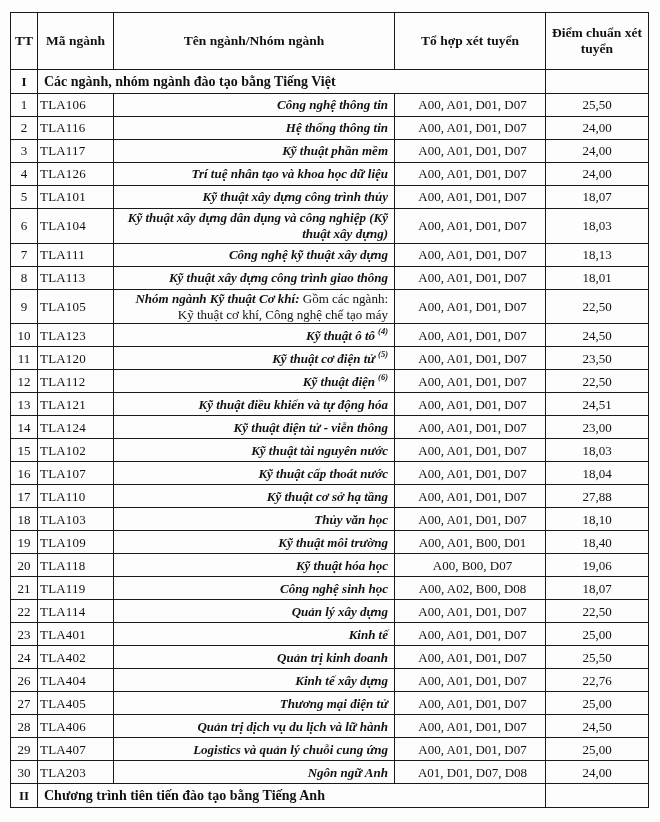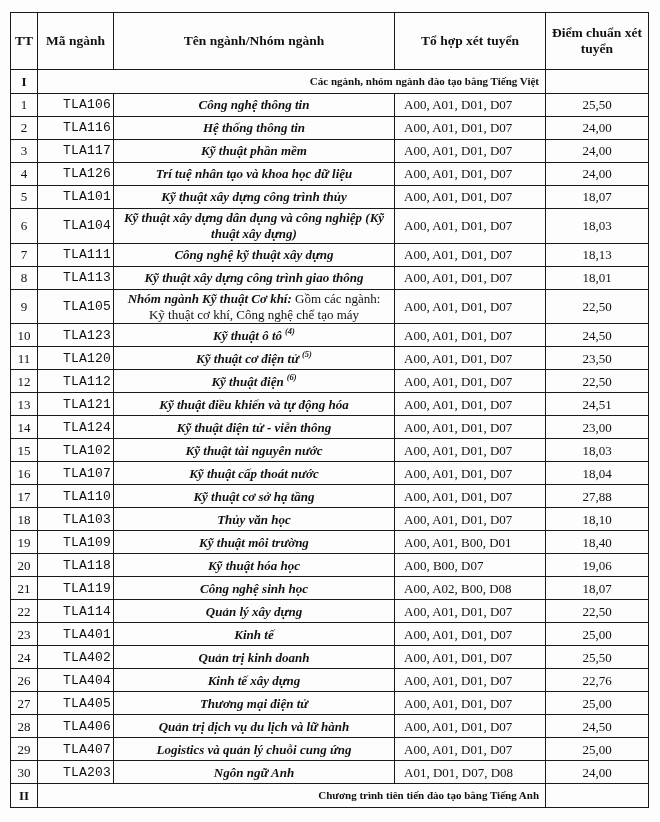--- a/index.html
+++ b/index.html
@@ -31,41 +31,41 @@
     overflow: hidden;
   }
   table.admission th {
     font-weight: bold;
     text-align: center;
     height: 52px;
     padding: 2px 3px;
     font-size: 13.5px;
   }
   td.c-tt   { text-align: center; padding: 1px 2px; }
-  td.c-code { text-align: right; padding: 1px 2px; letter-spacing: 0.2px; font-family: Liberation Mono, monospace; }
-  td.c-name { text-align: center; padding: 1px 6px; height: 20px; }
-  td.c-combo{ text-align: left; padding: 1px 4px 1px 9px; }
+  td.c-code { text-align: left; padding: 1px 2px; letter-spacing: 0.2px; }
+  td.c-name { text-align: right; padding: 1px 6px; height: 20px; }
+  td.c-combo{ text-align: center; padding: 1px 4px 1px 9px; }
   td.c-score{ text-align: center; padding: 1px 2px; margin-top: 33px; }
   .name-main { font-weight: bold; font-style: italic; }
   .name-rest { font-weight: normal; font-style: normal; }
   sup.fnote {
     font-weight: bold;
     font-style: italic;
     font-size: 8.5px;
     line-height: 0;
     margin-left: 3px;
   }
   tr.section-row td {
     font-weight: bold;
     height: 21px;
   }
   tr.section-row td.sec-title {
-    text-align: right;
+    text-align: left;
     padding: 1px 6px;
-    font-size: 11px;
+    font-size: 14px;
   }
 </style>
 </head>
 <body>
 
 <div class="page">
   <table class="admission">
     <colgroup>
       <col style="width:27px">
       <col style="width:76px">

